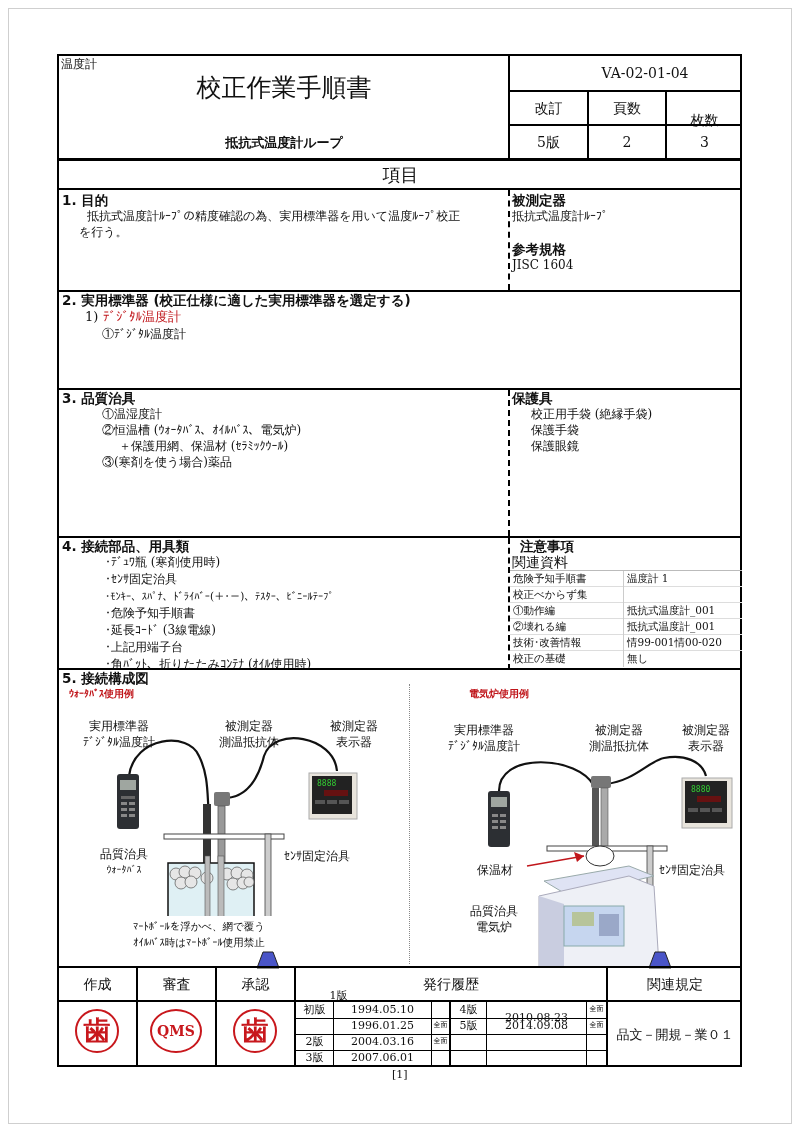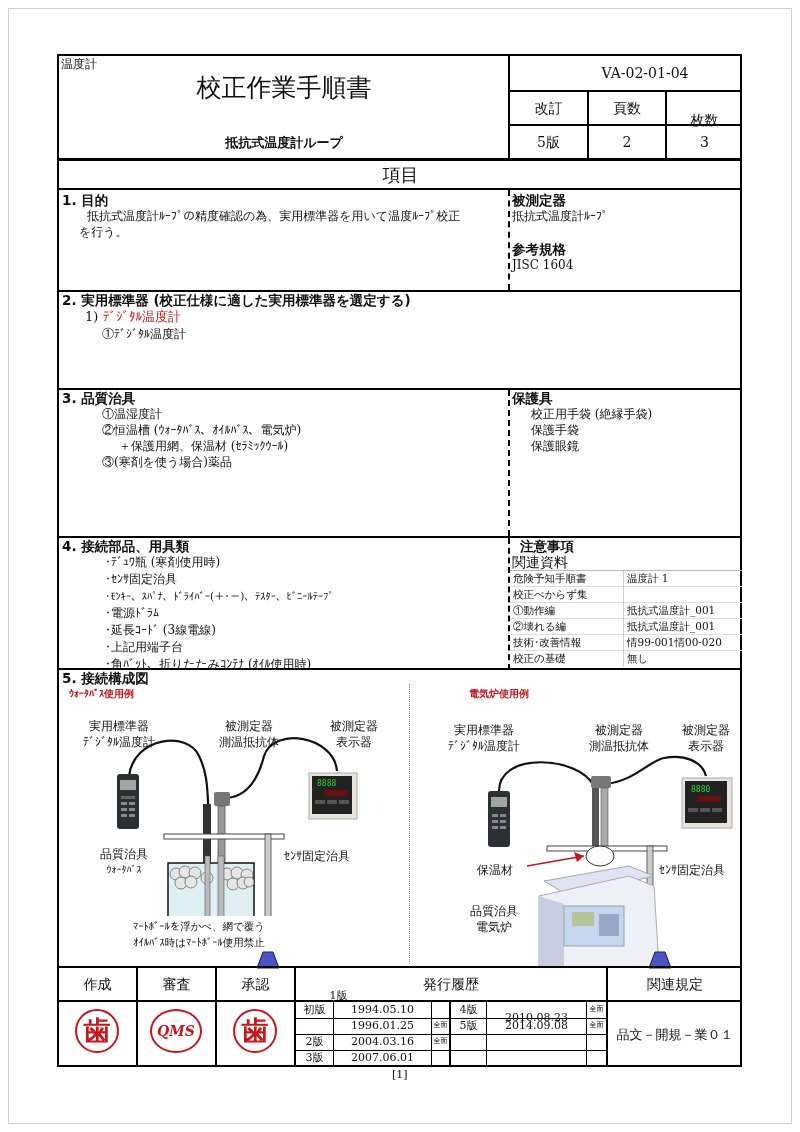--- a/index.html
+++ b/index.html
@@ -91,21 +91,21 @@
   <div class="abs t12" style="left:472px;top:350px;">校正用手袋 (絶縁手袋)</div>
   <div class="abs t12" style="left:472px;top:366px;">保護手袋</div>
   <div class="abs t12" style="left:472px;top:382px;">保護眼鏡</div>
 
   <div class="hl" style="left:0;top:480px;width:683px;"></div>
 
   <div class="abs head" style="left:3px;top:482px;">4. 接続部品、用具類</div>
   <div class="abs small" style="left:46px;top:498px;line-height:16px;">･ﾃﾞｭﾜ瓶 (寒剤使用時)</div>
   <div class="abs small" style="left:46px;top:515px;line-height:16px;">･ｾﾝｻ固定治具</div>
   <div class="abs small" style="left:46px;top:532px;line-height:16px;font-size:10.5px;">･ﾓﾝｷｰ、ｽﾊﾟﾅ、ﾄﾞﾗｲﾊﾞｰ(＋･－)、ﾃｽﾀｰ、ﾋﾞﾆｰﾙﾃｰﾌﾟ</div>
-  <div class="abs small" style="left:46px;top:549px;line-height:16px;">･電源ﾄﾞﾗﾑ</div>
+  <div class="abs small" style="left:46px;top:549px;line-height:16px;">･危険予知手順書</div>
   <div class="abs small" style="left:46px;top:566px;line-height:16px;">･延長ｺｰﾄﾞ (3線電線)</div>
   <div class="abs small" style="left:46px;top:583px;line-height:16px;">･上記用端子台</div>
   <div class="abs small" style="left:46px;top:600px;line-height:16px;">･角ﾊﾞｯﾄ、折りたたみｺﾝﾃﾅ (ｵｲﾙ使用時)</div>
 
   <div class="dash-v" style="left:449px;top:482px;height:132px;"></div>
   <div class="abs head" style="left:453px;top:482px;margin-left:8px;">注意事項</div>
   <div class="abs" style="left:453px;top:497px;font-size:14px;line-height:18px;">関連資料</div>
   <div class="thin-h" style="left:451px;top:514px;width:232px;background:#bbb;"></div>
 
   <div class="ref-row" style="top:515px;">
@@ -295,21 +295,21 @@
   <div class="cell t14" style="left:237px;top:912px;width:310px;height:32px;">発行履歴</div>
   <div class="cell t14" style="left:549px;top:912px;width:134px;height:32px;">関連規定</div>
   <div class="hl" style="left:0;top:944px;width:683px;"></div>
 
   <div class="vl" style="left:77px;top:910px;height:101px;"></div>
   <div class="vl" style="left:156px;top:910px;height:101px;"></div>
   <div class="vl" style="left:235px;top:910px;height:101px;"></div>
   <div class="vl" style="left:547px;top:910px;height:101px;"></div>
 
   <div class="stamp" style="left:16px;top:953px;width:44px;height:44px;font-size:27px;font-weight:bold;">歯</div>
-  <div class="stamp" style="left:91px;top:953px;width:52px;height:44px;font-size:14px;font-style:italic;font-weight:bold;">QMS</div>
+  <div class="stamp" style="left:91px;top:953px;width:52px;height:44px;font-size:14px;font-weight:bold;">QMS</div>
   <div class="stamp" style="left:174px;top:953px;width:44px;height:44px;font-size:27px;font-weight:bold;">歯</div>
 
   <div class="thin-v" style="left:274px;top:946px;height:65px;"></div>
   <div class="thin-v" style="left:372px;top:946px;height:65px;"></div>
   <div class="vl" style="left:390px;top:946px;height:65px;"></div>
   <div class="thin-v" style="left:427px;top:946px;height:65px;"></div>
   <div class="thin-v" style="left:527px;top:946px;height:65px;"></div>
   <div class="thin-h" style="left:237px;top:962px;width:310px;"></div>
   <div class="thin-h" style="left:237px;top:978px;width:310px;"></div>
   <div class="thin-h" style="left:237px;top:994px;width:310px;"></div>

